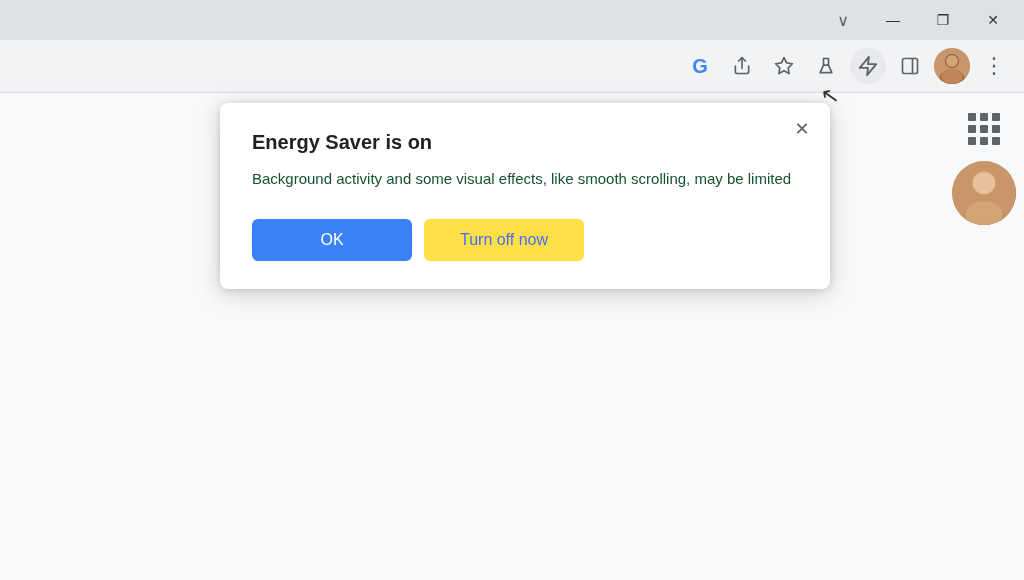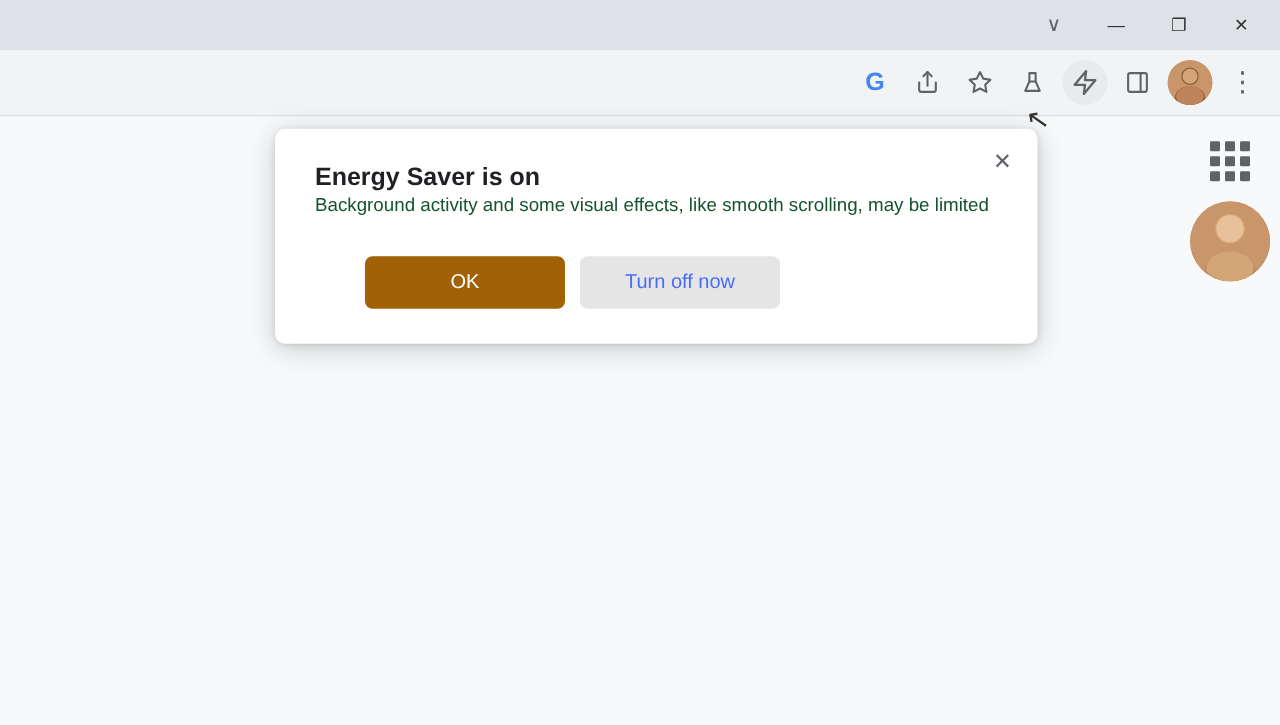--- a/index.html
+++ b/index.html
@@ -167,50 +167,50 @@
       cursor: pointer;
       border-radius: 50%;
       color: #5f6368;
       font-size: 18px;
     }
 
     .popup-title {
       font-size: 20px;
       font-weight: 600;
       color: #202124;
+      margin-bottom: 14px;
     }
 
     .popup-body {
       font-size: 15px;
       color: #14532d;
       line-height: 1.5;
       margin-bottom: 28px;
     }
 
     .popup-actions {
       display: flex;
       gap: 12px;
       align-items: center;
     }
 
     .btn-ok {
-      background: #a16207;
+      background: #3b82f6;
       color: #fff;
       border: none;
       border-radius: 6px;
       padding: 12px 48px;
       font-size: 16px;
       font-weight: 500;
       cursor: pointer;
       min-width: 160px;
-      margin-left: 40px;
     }
 
     .btn-turnoff {
-      background: #e5e5e5;
+      background: #fde047;
       color: #4a6cf7;
       border: none;
       border-radius: 6px;
       padding: 12px 28px;
       font-size: 16px;
       font-weight: 500;
       cursor: pointer;
       min-width: 160px;
     }
 

